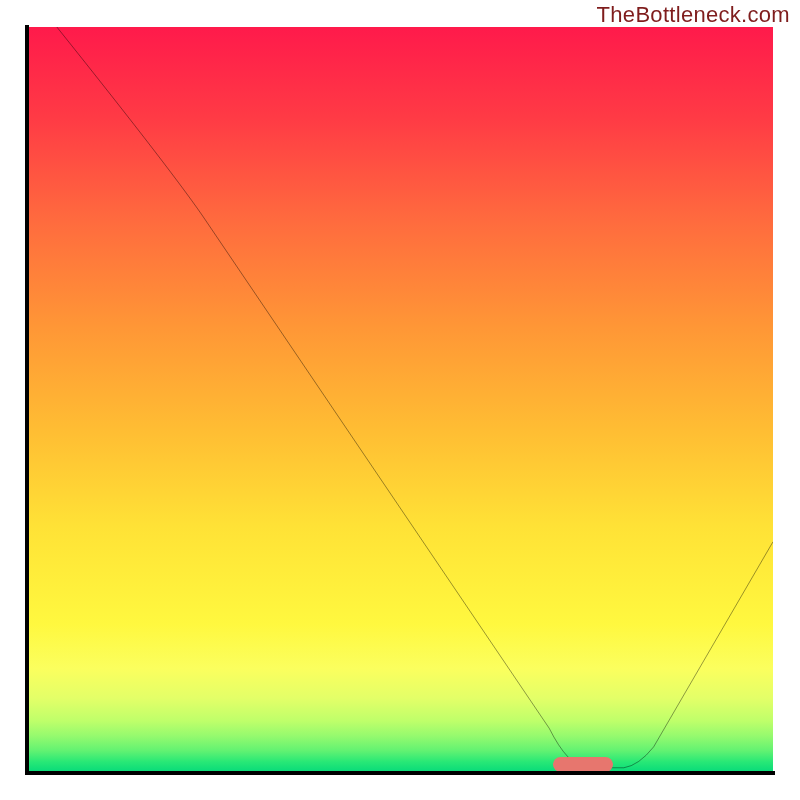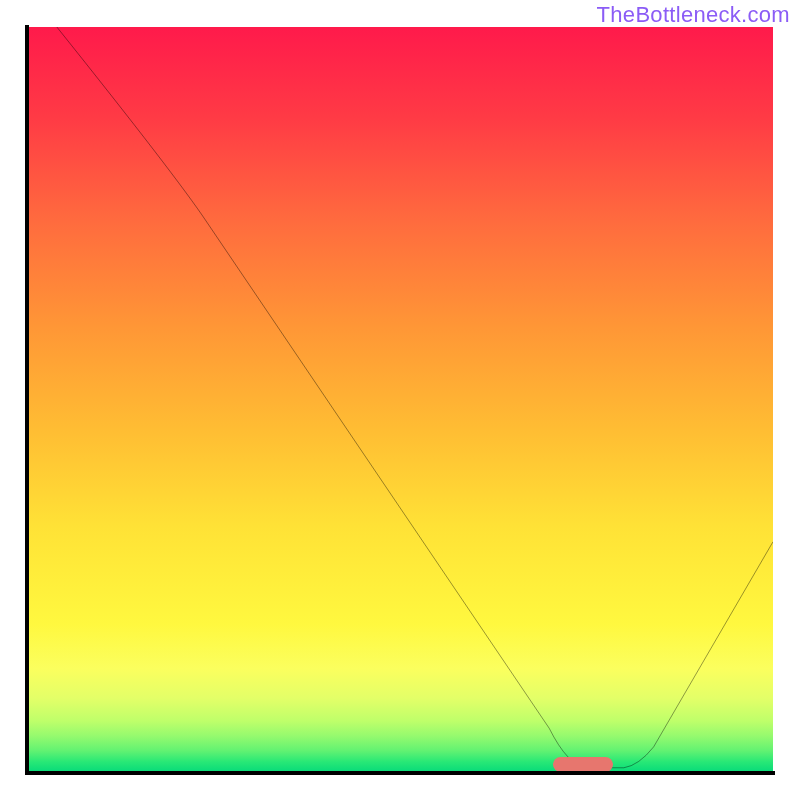--- a/index.html
+++ b/index.html
@@ -12,21 +12,21 @@
   }
   .container {
     position: relative;
     width: 800px;
     height: 800px;
   }
   .watermark {
     position: absolute;
     top: 2px;
     right: 10px;
-    color: #8b5cf6;
+    color: #7f1d1d;
     font-size: 22px;
     font-weight: 500;
     letter-spacing: 0.3px;
     z-index: 30;
   }
   .plot-area {
     position: absolute;
     left: 27px;
     top: 27px;
     width: 746px;

